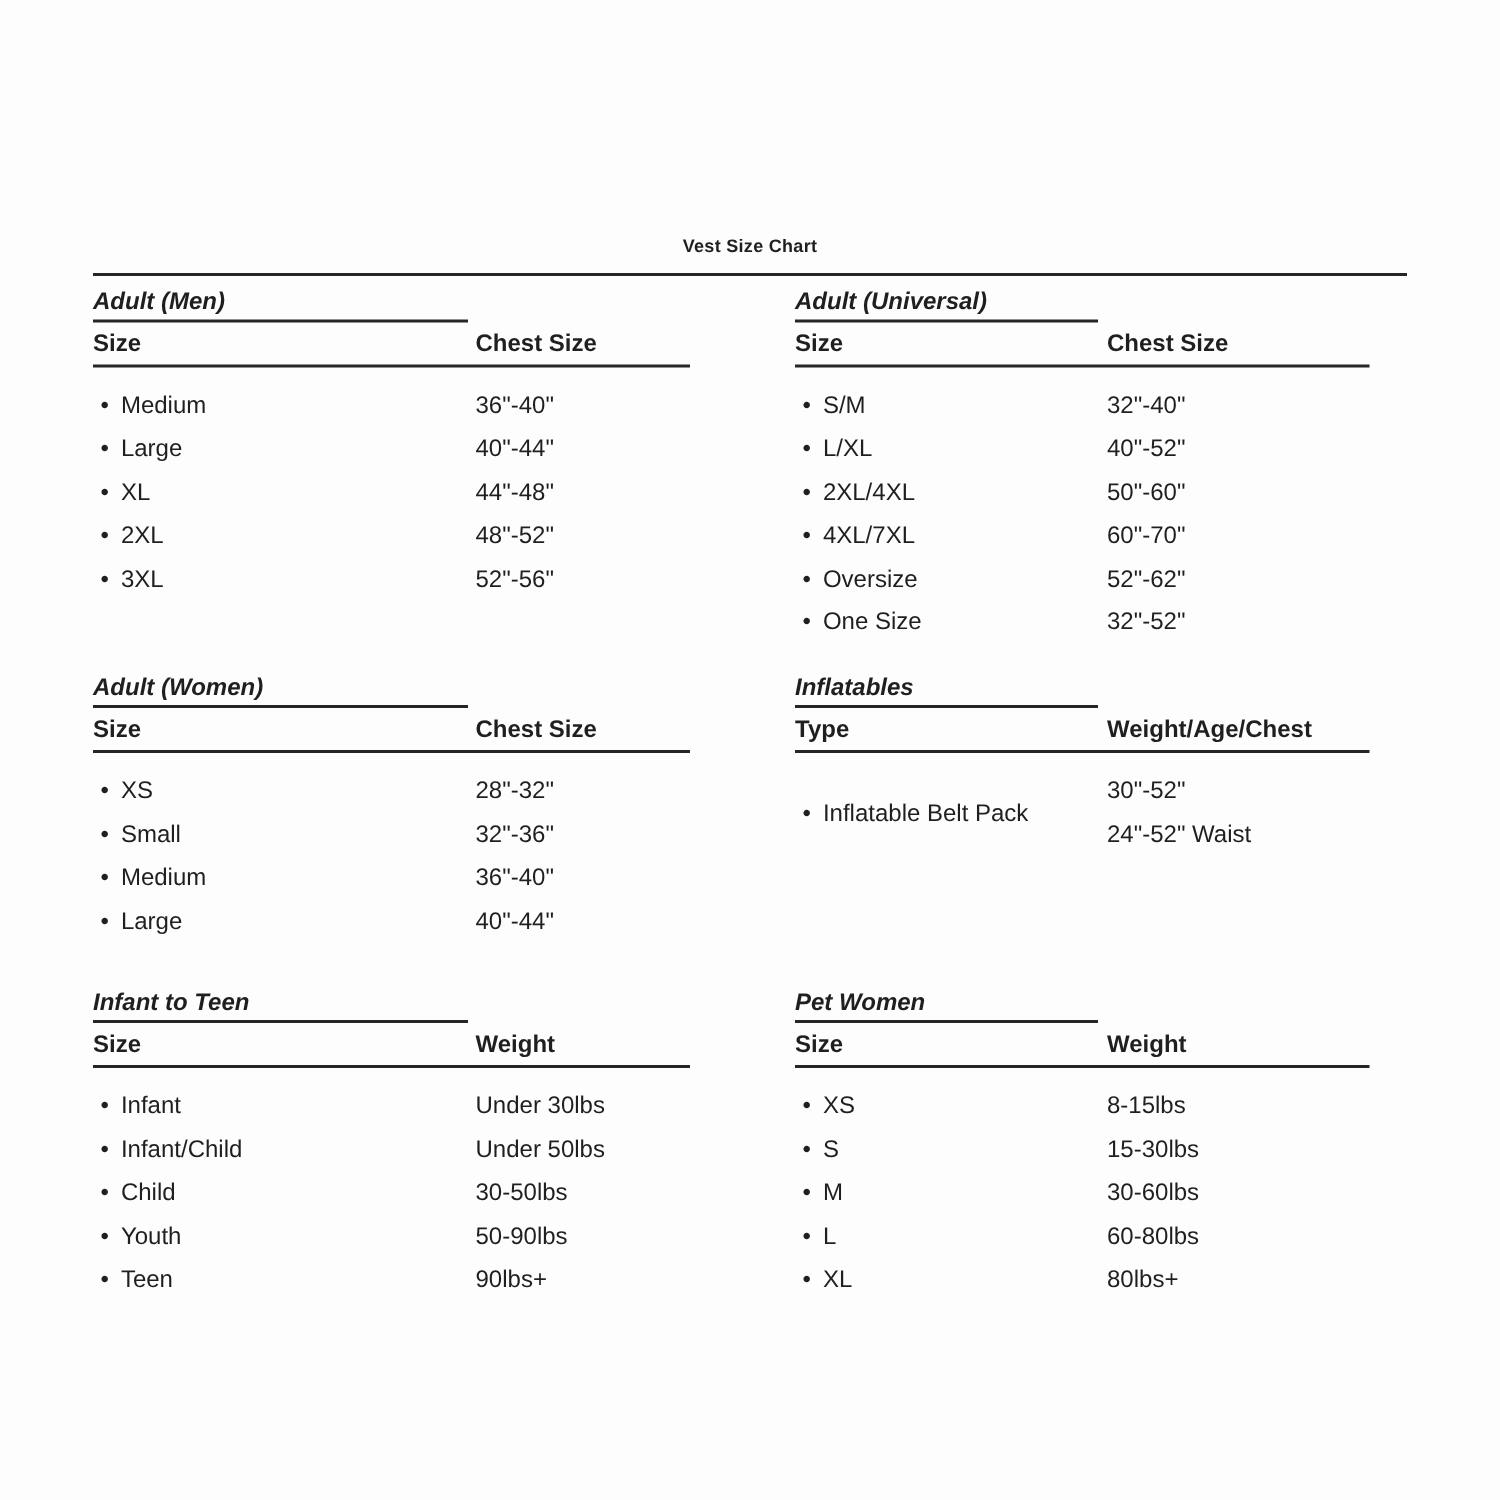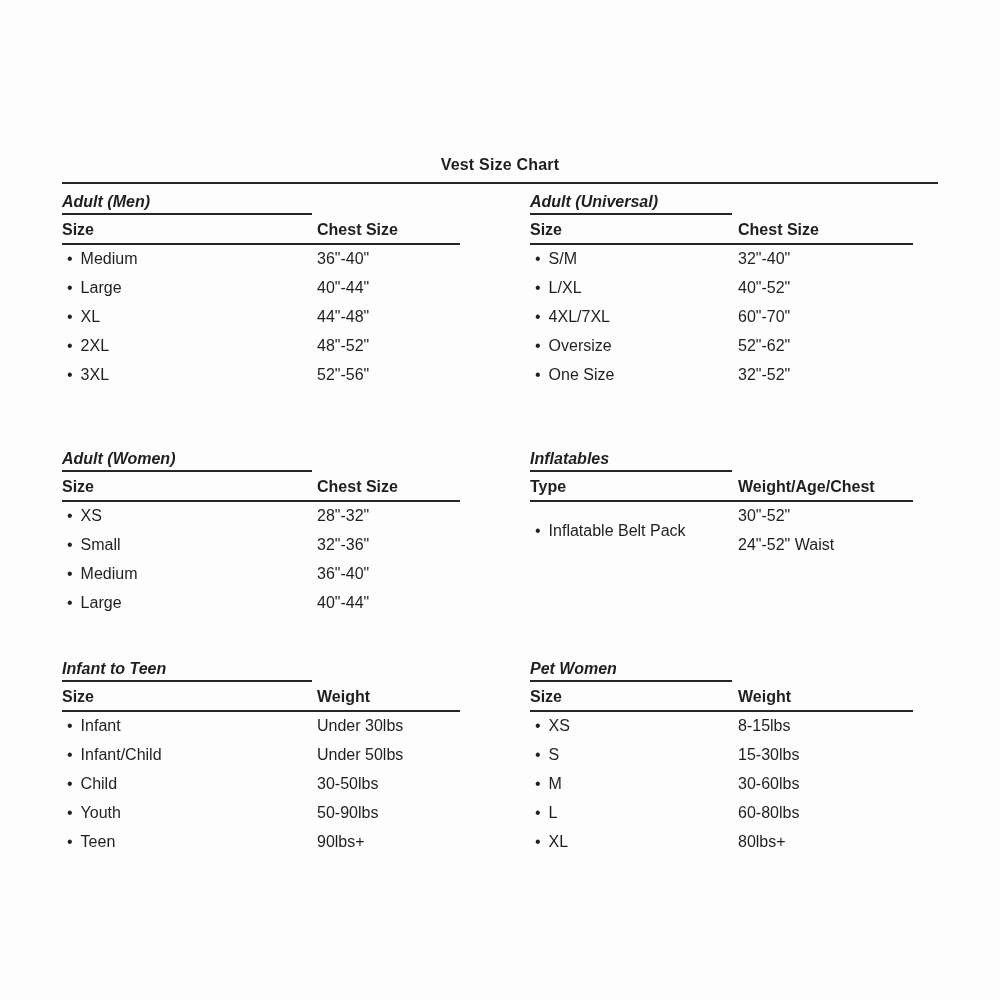--- a/index.html
+++ b/index.html
@@ -5,21 +5,21 @@
   html,body { margin:0; padding:0; background:#fff; }
   .page {
     position:relative; width:1000px; height:1000px;
     background:#fdfdfd; color:#1f1f1f;
     font-family:"Liberation Sans", sans-serif;
     overflow:hidden;
   }
   .content { position:absolute; left:62px; top:154px; width:876px; }
 
   .main-title {
-    text-align:center; font-size:16px; font-weight:700; line-height:21px;
+    text-align:center; font-size:12px; font-weight:700; line-height:21px;
     padding-bottom:7px; border-bottom:2.5px solid #262626;
     letter-spacing:0.2px;
   }
 
   .grid {
     display:grid;
     grid-template-columns:398px 383px;
     column-gap:70px;
     grid-template-rows:257px 210px auto;
     margin-top:8px;
@@ -33,21 +33,21 @@
   .col-right .sec-title { width:202px; }
 
   .thead {
     display:flex; margin-top:5px; font-weight:700; font-size:16px;
     line-height:20px; padding-bottom:3px; border-bottom:2.5px solid #262626;
   }
   .col-left  .cell1 { flex:0 0 255px; }
   .col-right .cell1 { flex:0 0 208px; }
   .cell2 { flex:1 1 auto; }
 
-  .tbody { padding-top:0; }
+  .tbody { padding-top:12px; }
   .trow { display:flex; align-items:center; height:28.8px; font-size:16px; }
   .trow.tall { height:57.6px; }
 
   .bullet::before { content:"\2022"; margin-left:5px; margin-right:8px; }
 
   .multi { display:flex; flex-direction:column; justify-content:center; }
   .vline { line-height:28.8px; }
 </style>
 </head>
 <body>
@@ -96,20 +96,24 @@
           <div class="cell2">Chest Size</div>
         </div>
         <div class="tbody">
           <div class="trow">
             <div class="cell1 bullet">S/M</div>
             <div class="cell2">32"-40"</div>
           </div>
           <div class="trow">
             <div class="cell1 bullet">L/XL</div>
             <div class="cell2">40"-52"</div>
+          </div>
+          <div class="trow">
+            <div class="cell1 bullet">2XL/4XL</div>
+            <div class="cell2">50"-60"</div>
           </div>
           <div class="trow">
             <div class="cell1 bullet">4XL/7XL</div>
             <div class="cell2">60"-70"</div>
           </div>
           <div class="trow">
             <div class="cell1 bullet">Oversize</div>
             <div class="cell2">52"-62"</div>
           </div>
           <div class="trow">

